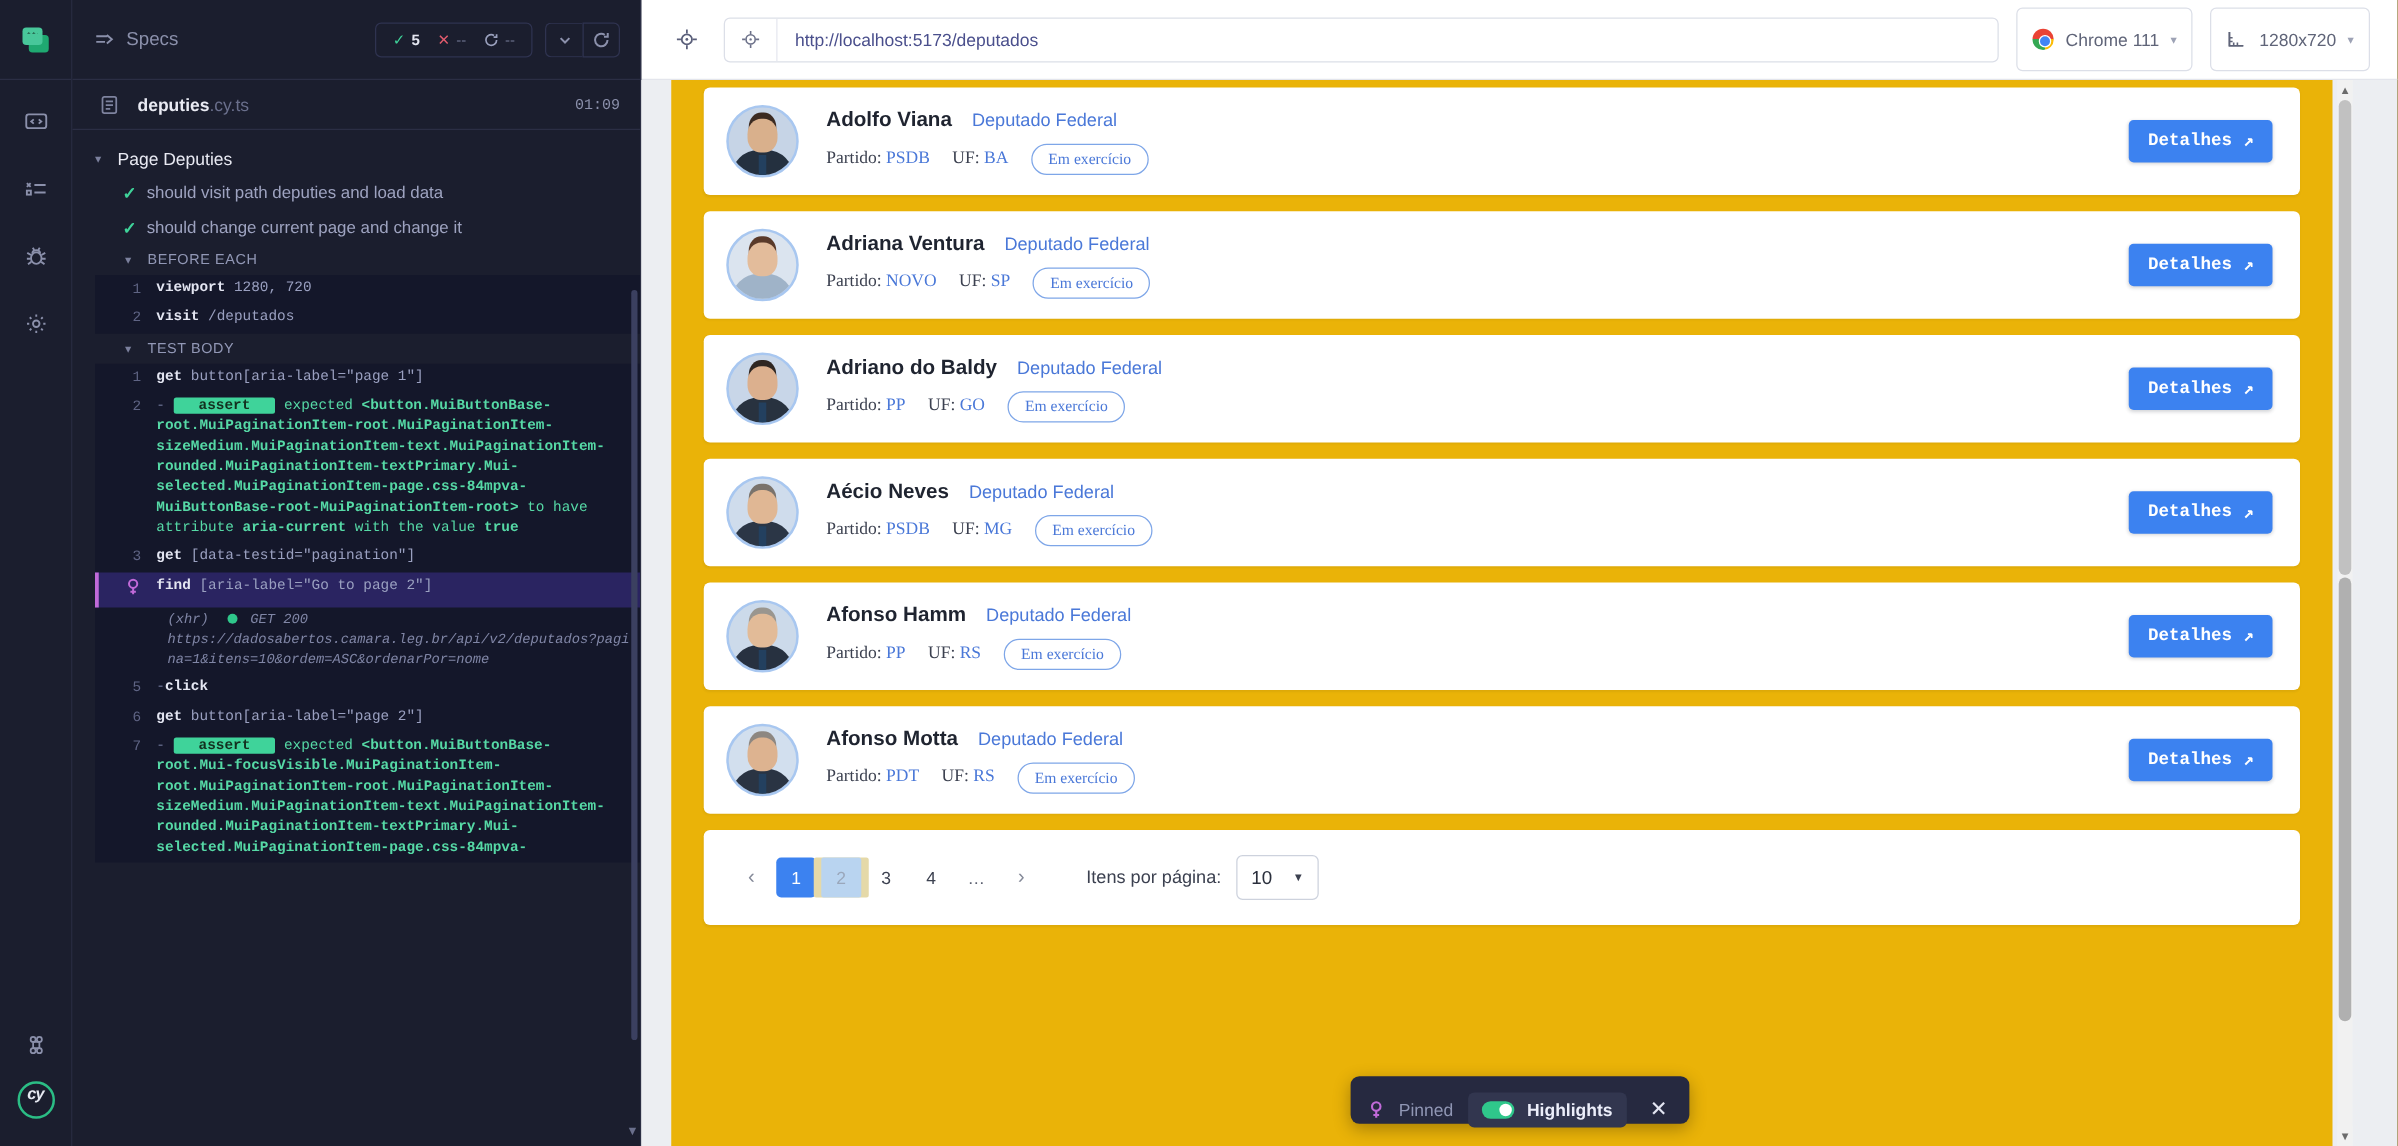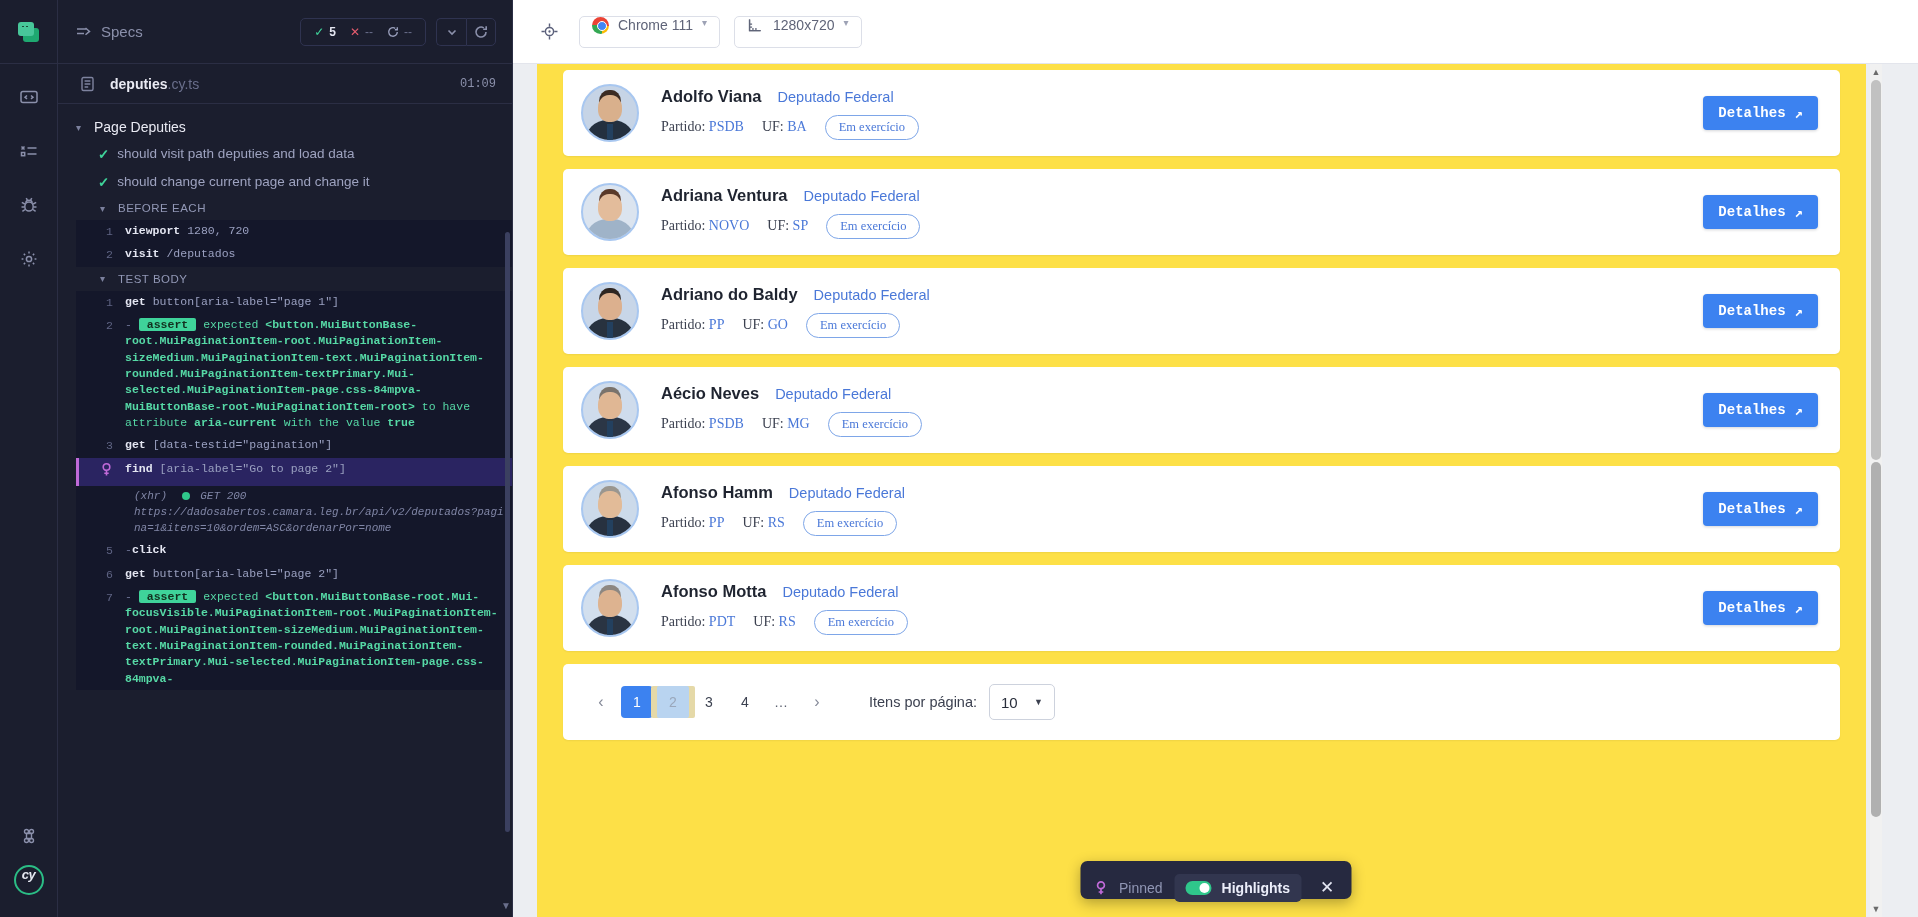--- a/index.html
+++ b/index.html
@@ -122,21 +122,21 @@
   .cmd.active { background: #2a2461; border-left-color: #c06ad8; }
   .cmd-num {
     width: 46px; flex: 0 0 46px; text-align: right; padding-right: 12px;
     color: #5f6484; padding-top: 1px;
   }
   .cmd-num.pin { color: #c06ad8; font-size: 12px; }
   .cmd-body { flex: 1 1 auto; padding-right: 6px; word-break: break-word; }
   .cmd-name { color: #e4e6f2; font-weight: 700; }
   .cmd-msg { color: #9aa0c0; }
   .badge-assert {
-    background: #3fd39a; color: #13301f; padding: 0 8px; border-radius: 2px;
+    background: #3fd39a; color: #13301f; padding: 0 20px; border-radius: 2px;
     font-weight: 700;
   }
   .cmd-assert-txt { color: #56d9a6; font-weight: 700; }
   .cmd-assert-lead { color: #56d9a6; font-weight: 400; }
   .dash { color: #6f7598; }
   .xhr {
     display: flex; align-items: flex-start; gap: 0;
     padding: 3px 8px 3px 0;
     font-family: "Liberation Mono", monospace; font-size: 11px; font-style: italic;
     color: #8086a6;
@@ -172,39 +172,39 @@
   }
   .url-ico {
     width: 42px; flex: 0 0 42px; display: flex; align-items: center; justify-content: center;
     color: #6c7189; border-right: 1px solid #e6e8f0; height: 100%;
   }
   .url-text {
     padding-left: 14px; color: #4a4f8c; font-size: 14px;
     white-space: nowrap; overflow: hidden; text-overflow: ellipsis;
   }
   .pill {
-    height: 32px; border: 1px solid #dcdfe8; border-radius: 5px; background: #fff;
-    display: flex; gap: 9px; padding: 0 12px; cursor: pointer;
+    height: 51px; border: 1px solid #dcdfe8; border-radius: 5px; background: #fff;
+    display: flex; align-items: center; gap: 9px; padding: 0 12px; cursor: pointer;
     color: #5f6478; font-size: 14px; white-space: nowrap;
   }
   .pill .caret { color: #9da2b5; font-size: 10px; }
   .chrome-ico {
     width: 17px; height: 17px; border-radius: 50%;
     background: conic-gradient(from -30deg, #ea4335 0deg 120deg, #fbbc05 120deg 200deg, #34a853 200deg 300deg, #ea4335 300deg 360deg);
     position: relative;
   }
   .chrome-ico::after {
     content: ""; position: absolute; left: 4.5px; top: 4.5px; width: 8px; height: 8px;
     border-radius: 50%; background: #4285f4; border: 1.5px solid #fff;
   }
 
   .aut-body { flex: 1 1 auto; padding: 0 0 0 0; position: relative; overflow: hidden; background: #eceef2; }
   .page {
     position: absolute; left: 24px; right: 52px; top: 0; bottom: 0;
-    background: #fde047; overflow: hidden;
+    background: #eab308; overflow: hidden;
   }
   .cards { padding: 6px 26px 0 26px; }
   .card {
     background: #fff; border-radius: 5px; margin-bottom: 13px;
     display: flex; align-items: center; padding: 13px 22px 13px 18px;
     box-shadow: 0 1px 2px rgba(16,24,40,.06);
     min-height: 86px;
   }
   .avatar {
     width: 58px; height: 58px; border-radius: 50%; flex: 0 0 58px;
@@ -581,20 +581,30 @@
   <div class="aut">
 
     <div class="aut-head">
       <div class="selector-btn">
         <svg width="19" height="19" viewBox="0 0 20 20" fill="none" stroke="#5a5f7a" stroke-width="1.5">
           <circle cx="10" cy="10" r="4.3"></circle>
             <circle cx="10" cy="10" r="1.2" fill="#5a5f7a" stroke="none"></circle>
           <path d="M10 1.6 V5 M10 15 V18.4 M1.6 10 H5 M15 10 H18.4"></path>
         </svg>
       </div>
+      <div class="url-bar">
+        <div class="url-ico">
+          <svg width="17" height="17" viewBox="0 0 20 20" fill="none" stroke="currentColor" stroke-width="1.5">
+            <circle cx="10" cy="10" r="4.3"></circle>
+              <circle cx="10" cy="10" r="1.1" fill="currentColor" stroke="none"></circle>
+            <path d="M10 2 V5.2 M10 14.8 V18 M2 10 H5.2 M14.8 10 H18"></path>
+          </svg>
+        </div>
+        <div class="url-text">http://localhost:5173/deputados</div>
+      </div>
       <div class="pill">
         <span class="chrome-ico"></span>
         <span>Chrome 111</span>
         <span class="caret">▾</span>
       </div>
       <div class="pill">
         <span>
           <svg width="17" height="17" viewBox="0 0 20 20" fill="none" stroke="#5f6478" stroke-width="1.5">
             <path d="M3 3 V16 H16"></path>
               <path d="M3 12 H6 M3 8.5 H6 M7 16 V13 M10.5 16 V13"></path>

